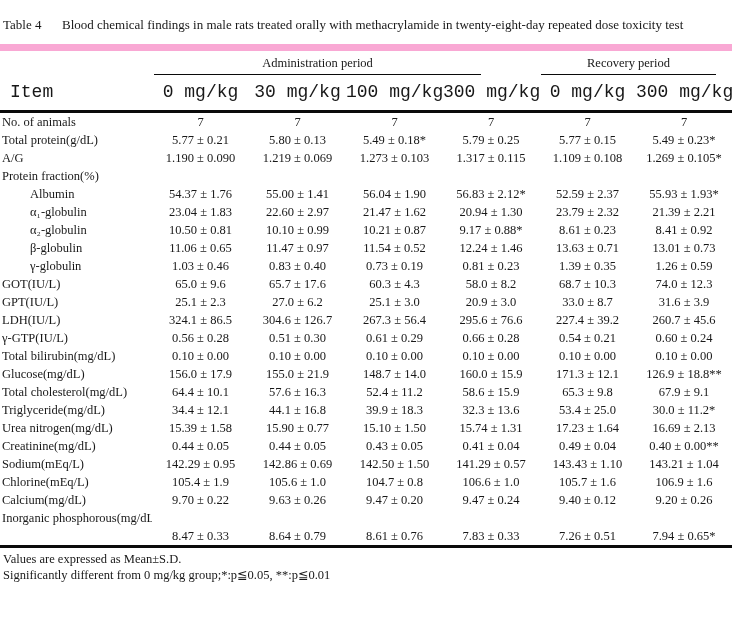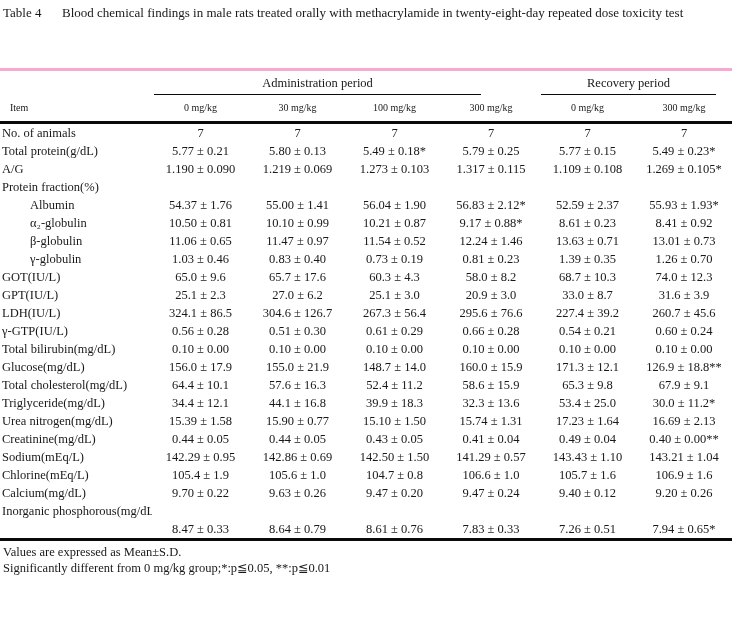--- a/index.html
+++ b/index.html
@@ -8,56 +8,57 @@
     width: 732px; height: 633px;
     background: #ffffff;
     color: #181818;
     font-family: "Liberation Serif", "DejaVu Serif", serif;
   }
   .page { width: 732px; height: 633px; overflow: hidden; }
 
   
   .titleblock {
     display: flex;
-    align-items: flex-start;
+    align-items: center;
     padding: 5px 2px 0 3px;
     font-size: 13px;
     line-height: 16px;
-    height: 68px;
+    height: 44px;
   }
   .title-label { flex: 0 0 59px; }
   .title-caption { max-width: 660px; }
 
   
   table.datatable {
     width: 732px;
     border-collapse: collapse;
     table-layout: fixed;
-    border-top: 3px solid #f9a8d4;
+    border-top: 7px solid #f9a8d4;
     border-bottom: 3px solid #0a0a0a;
     border-radius: 14px;
   }
   th { font-weight: normal; }
 
   tr.group-row th { padding: 5px 0 0 0; vertical-align: bottom; }
   .grpline {
     font-size: 12.5px;
     text-align: center;
     border-bottom: 1px solid #0a0a0a;
     padding-bottom: 3px;
   }
   .grpline-admin { margin: 0 58px 0 2px; }
   .grpline-rec   { margin: 0 16px 0 2px; }
 
   tr.dose-row { border-bottom: 3px solid #0a0a0a; }
   tr.dose-row th {
-    font-size: 10px;
+    font-size: 18px;
     text-align: center;
     padding: 7px 0 8px 0;
     white-space: nowrap;
+    font-family: Liberation Mono, monospace;
   }
   tr.dose-row th.item-head { text-align: left; padding-left: 10px; }
 
   tbody td {
     font-size: 12.5px;
     height: 18px;
     line-height: 18px;
     padding: 0;
     text-align: center;
     white-space: nowrap;
@@ -153,20 +154,29 @@
         <tr>
       <td class="item indent">Albumin</td>
     <td>54.37 ± 1.76</td>
           <td>55.00 ± 1.41</td>
           <td>56.04 ± 1.90</td>
           <td>56.83 ± 2.12*</td>
           <td>52.59 ± 2.37</td>
           <td>55.93 ± 1.93*</td>
         </tr>
         <tr>
+      <td class="item indent">α₁-globulin</td>
+    <td>23.04 ± 1.83</td>
+          <td>22.60 ± 2.97</td>
+          <td>21.47 ± 1.62</td>
+          <td>20.94 ± 1.30</td>
+          <td>23.79 ± 2.32</td>
+          <td>21.39 ± 2.21</td>
+        </tr>
+        <tr>
       <td class="item indent">α₂-globulin</td>
     <td>10.50 ± 0.81</td>
           <td>10.10 ± 0.99</td>
           <td>10.21 ± 0.87</td>
           <td>9.17 ± 0.88*</td>
           <td>8.61 ± 0.23</td>
           <td>8.41 ± 0.92</td>
         </tr>
         <tr>
       <td class="item indent">β-globulin</td>
@@ -177,21 +187,21 @@
           <td>13.63 ± 0.71</td>
           <td>13.01 ± 0.73</td>
         </tr>
         <tr>
       <td class="item indent">γ-globulin</td>
     <td>1.03 ± 0.46</td>
           <td>0.83 ± 0.40</td>
           <td>0.73 ± 0.19</td>
           <td>0.81 ± 0.23</td>
           <td>1.39 ± 0.35</td>
-          <td>1.26 ± 0.70</td>
+          <td>1.26 ± 0.59</td>
         </tr>
         <tr>
       <td class="item">GOT(IU/L)</td>
     <td>65.0 ± 9.6</td>
           <td>65.7 ± 17.6</td>
           <td>60.3 ± 4.3</td>
           <td>58.0 ± 8.2</td>
           <td>68.7 ± 10.3</td>
           <td>74.0 ± 12.3</td>
         </tr>

